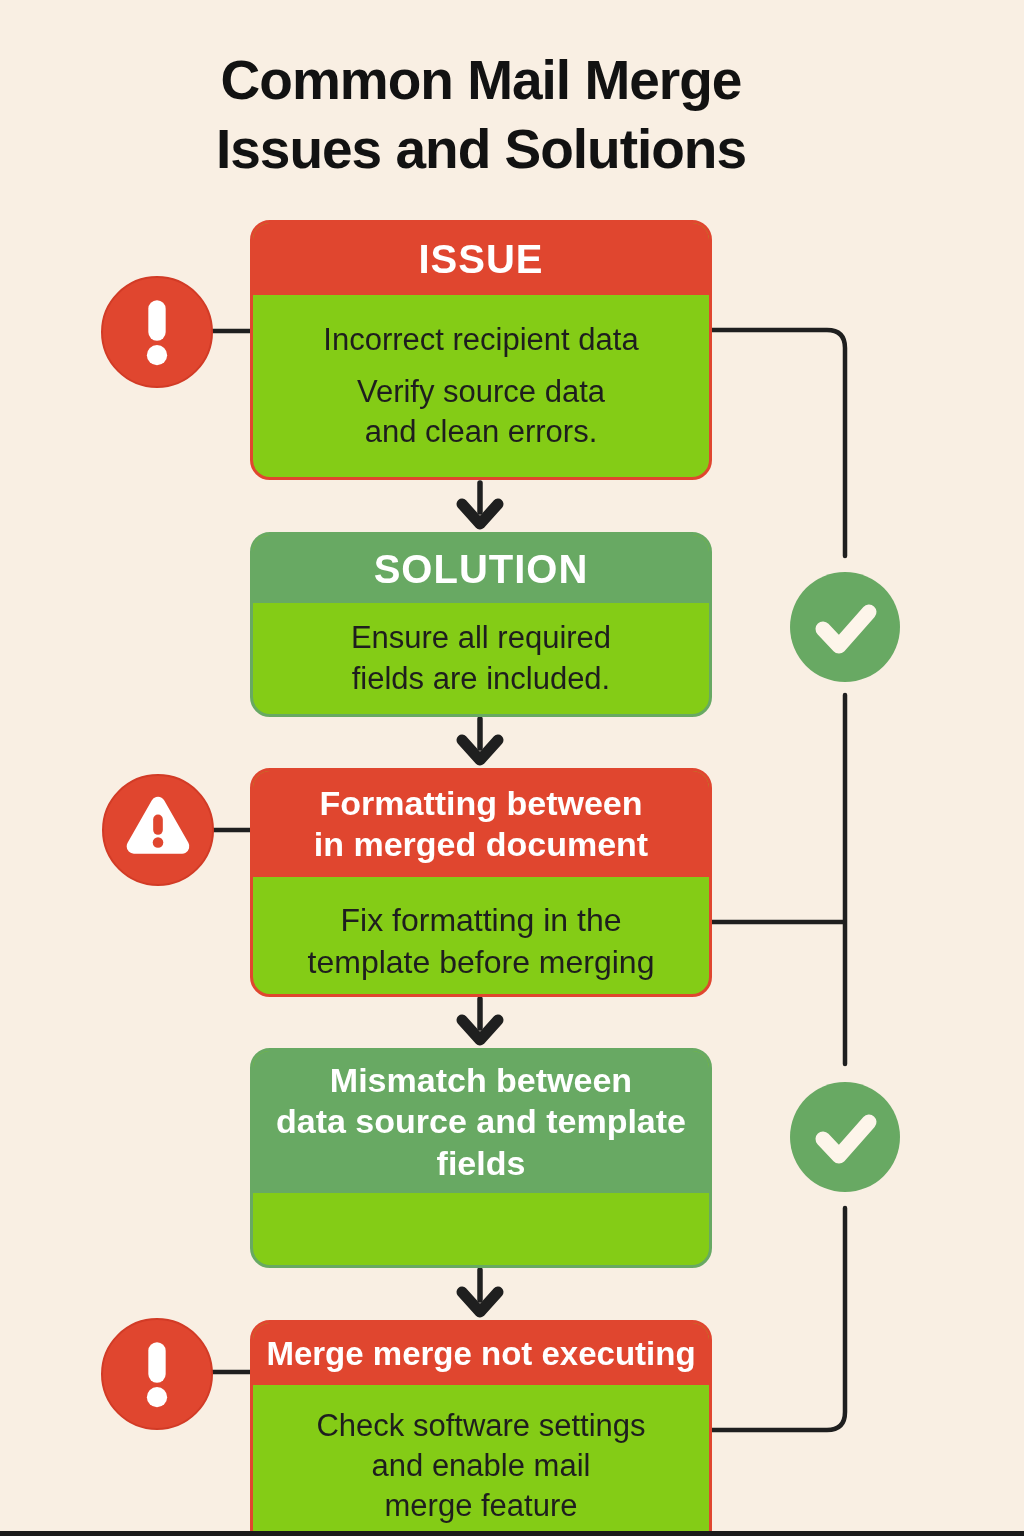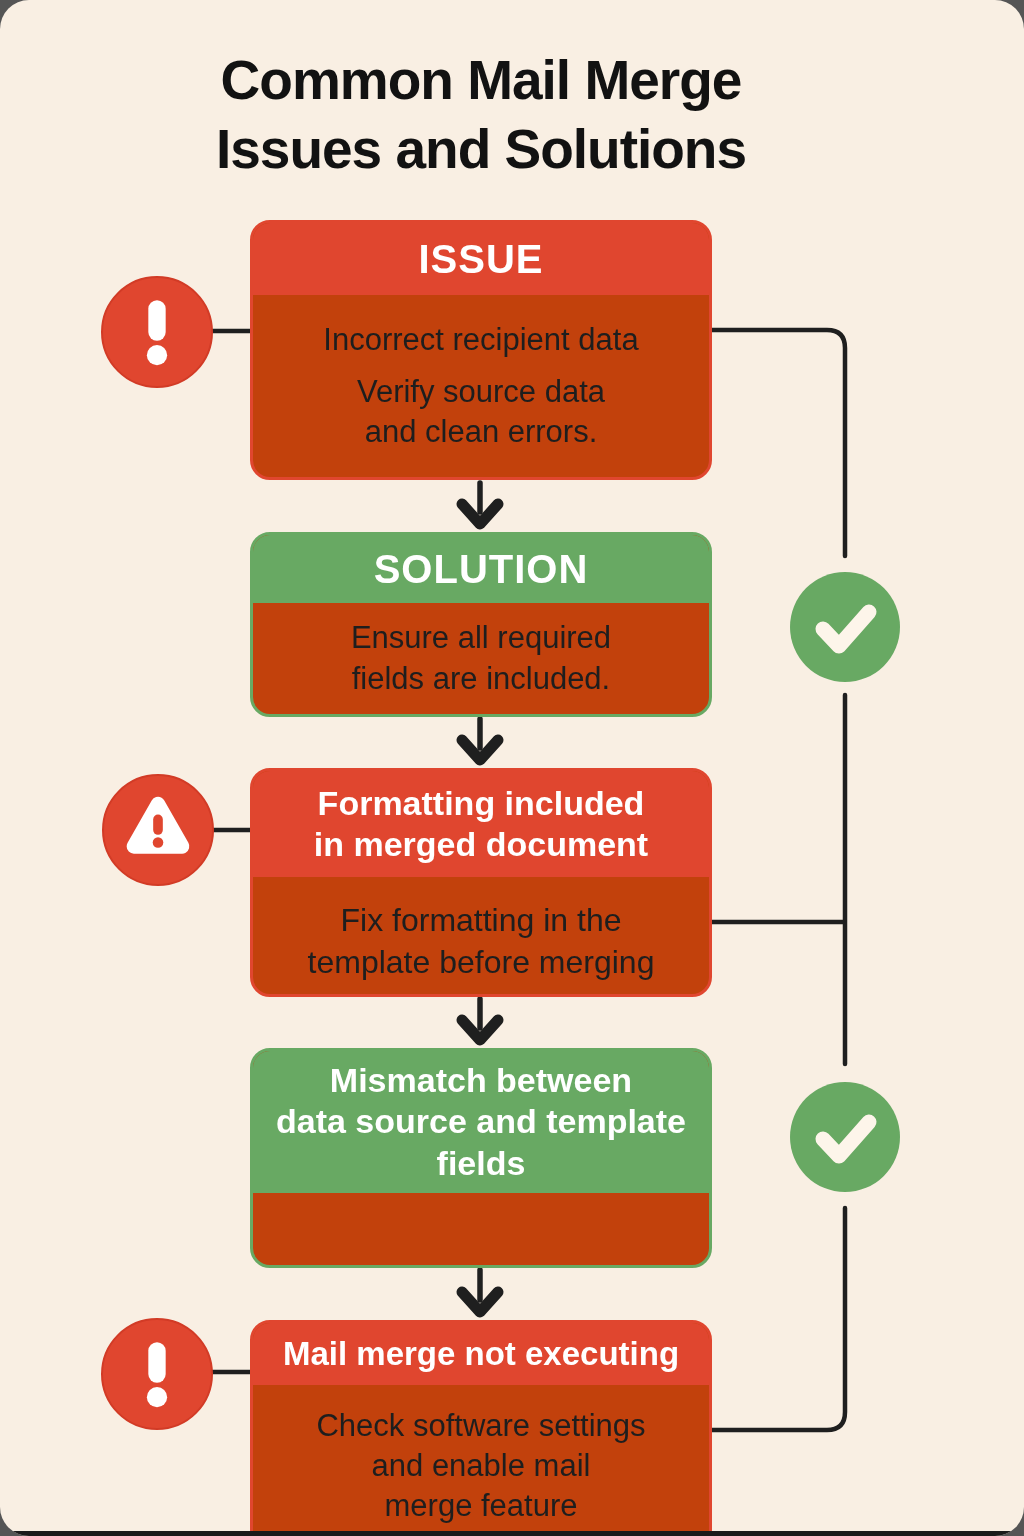--- a/index.html
+++ b/index.html
@@ -1,30 +1,30 @@
 <!DOCTYPE html>
 <html><head>
 <meta charset="utf-8">
 <style>
   html,body{margin:0;padding:0;}
   body{font-family:"Liberation Sans","DejaVu Sans",sans-serif;background:#555;}
   .canvas{
     position:relative;width:1024px;height:1536px;margin:0 auto;
-    background:#f9efe3;overflow:hidden;border-radius:29px;
+    background:#f9efe3;overflow:hidden;
   }
   .title{
     position:absolute;top:46px;left:0;width:962px;
     text-align:center;font-size:55px;font-weight:bold;color:#121212;
     letter-spacing:-1px;line-height:1.26;white-space:pre-line;
   }
   .lines-svg{position:absolute;top:0;left:0;width:1024px;height:1536px;}
   .box{
     position:absolute;left:250px;width:462px;
     border:3px solid;border-radius:20px;overflow:hidden;
-    background:#c2410c;box-sizing:border-box;display:flex;flex-direction:column;
+    background:#84cc16;box-sizing:border-box;display:flex;flex-direction:column;
   }
   .box.red{border-color:#e0462f;}
   .box.green{border-color:#68a963;}
   .hdr{
     display:flex;align-items:center;justify-content:center;
     color:#ffffff;font-weight:bold;text-align:center;
     white-space:pre-line;line-height:1.22;flex:0 0 auto;
   }
   .box.red .hdr{background:#e0462f;}
   .box.green .hdr{background:#68a963;}
@@ -89,36 +89,36 @@
 
   <div class="box green" style="top:532px;height:185px;">
     <div class="hdr big" style="height:68px;">SOLUTION</div>
     <div class="body">
       <div class="para">Ensure all required
 fields are included.</div>
     </div>
   </div>
 
   <div class="box red" style="top:768px;height:229px;">
-    <div class="hdr sentence" style="height:106px;">Formatting included
+    <div class="hdr sentence" style="height:106px;">Formatting between
 in merged document</div>
     <div class="body" style="font-size:32px;margin-top:12px;">
       <div class="para">Fix formatting in the
 template before merging</div>
     </div>
   </div>
 
   <div class="box green" style="top:1048px;height:220px;justify-content:space-between;">
     <div class="hdr sentence" style="height:142px;">Mismatch between
 data source and template
 fields</div>
   </div>
 
   <div class="box red" style="top:1320px;height:230px;">
-    <div class="hdr sentence" style="height:62px;font-size:33px;">Mail merge not executing</div>
+    <div class="hdr sentence" style="height:62px;font-size:33px;">Merge merge not executing</div>
     <div class="body">
       <div class="para">Check software settings
 and enable mail
 merge feature</div>
     </div>
   </div>
 
   <div class="badge red" style="left:101px;top:276px;">
     <svg width="112" height="112" viewBox="-56 -56 112 112">
       <rect x="-9" y="-33" width="18" height="42" rx="9" fill="#ffffff"></rect>

